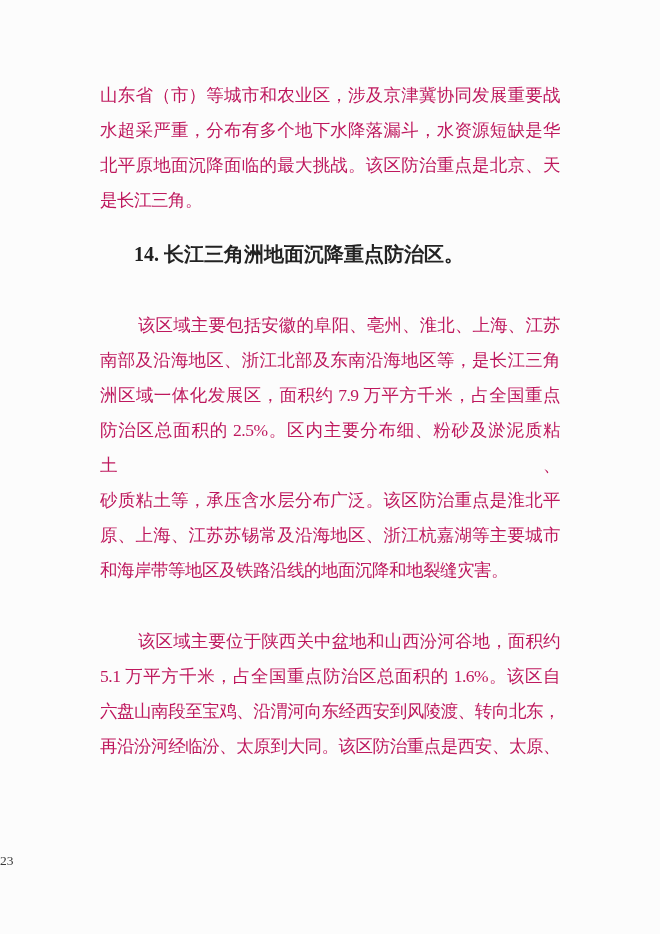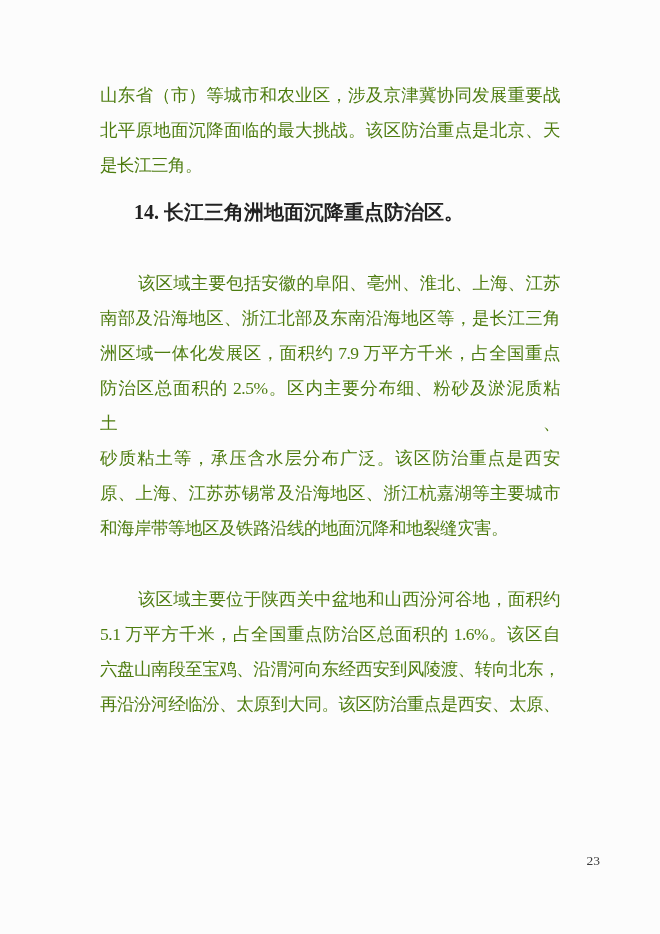--- a/index.html
+++ b/index.html
@@ -19,21 +19,21 @@
     position: absolute;
     top: 78px;
     left: 100px;
     width: 460px;
   }
   .ln {
     margin: 0;
     padding: 0;
     font-size: 17.5px;
     line-height: 35px;
-    color: #4d7c0f;
+    color: #be185d;
     white-space: nowrap;
   }
   
   .ln.j {
     letter-spacing: -0.5px;
     white-space: normal;
     text-align: justify;
     text-align-last: justify;
     text-justify: inter-character;
   }
@@ -45,50 +45,51 @@
   .ln.first {
     text-indent: 38px;
     margin-top: 36px;
   }
   .ln.heading {
     font-size: 20px;
     font-weight: bold;
     letter-spacing: 0;
     color: #222222;
     text-indent: 34px;
-    margin: 12px 0;
+    margin: 19px 0;
     text-align: left;
     text-align-last: left;
     white-space: nowrap;
   }
   .footer {
     position: absolute;
     top: 851px;
     left: 0;
     width: 600px;
-    text-align: right;
+    text-align: left;
     font-size: 13.5px;
     line-height: 20px;
     color: #3a3a3a;
   }
 </style>
 </head>
 <body>
 
 <div class="page">
   <div class="content">
     <p class="ln j">山东省（市）等城市和农业区，涉及京津冀协同发展重要战</p>
+    <p class="ln j">水超采严重，分布有多个地下水降落漏斗，水资源短缺是华</p>
     <p class="ln j">北平原地面沉降面临的最大挑战。该区防治重点是北京、天</p>
     <p class="ln end">是长江三角。</p>
     <p class="ln heading">14. 长江三角洲地面沉降重点防治区。</p>
     <p class="ln j first">该区域主要包括安徽的阜阳、亳州、淮北、上海、江苏</p>
     <p class="ln j">南部及沿海地区、浙江北部及东南沿海地区等，是长江三角</p>
     <p class="ln j">洲区域一体化发展区，面积约 7.9 万平方千米，占全国重点</p>
     <p class="ln j">防治区总面积的 2.5%。区内主要分布细、粉砂及淤泥质粘土、</p>
-    <p class="ln j">砂质粘土等，承压含水层分布广泛。该区防治重点是西安</p>
+    <p class="ln j">砂质粘土等，承压含水层分布广泛。该区防治重点是淮北平</p>
     <p class="ln j">原、上海、江苏苏锡常及沿海地区、浙江杭嘉湖等主要城市</p>
     <p class="ln end">和海岸带等地区及铁路沿线的地面沉降和地裂缝灾害。</p>
     <p class="ln j first">该区域主要位于陕西关中盆地和山西汾河谷地，面积约</p>
     <p class="ln j">5.1 万平方千米，占全国重点防治区总面积的 1.6%。该区自</p>
     <p class="ln j">六盘山南段至宝鸡、沿渭河向东经西安到风陵渡、转向北东，</p>
     <p class="ln j">再沿汾河经临汾、太原到大同。该区防治重点是西安、太原、</p>
   </div>
   <div class="footer">23</div>
 </div>
 

